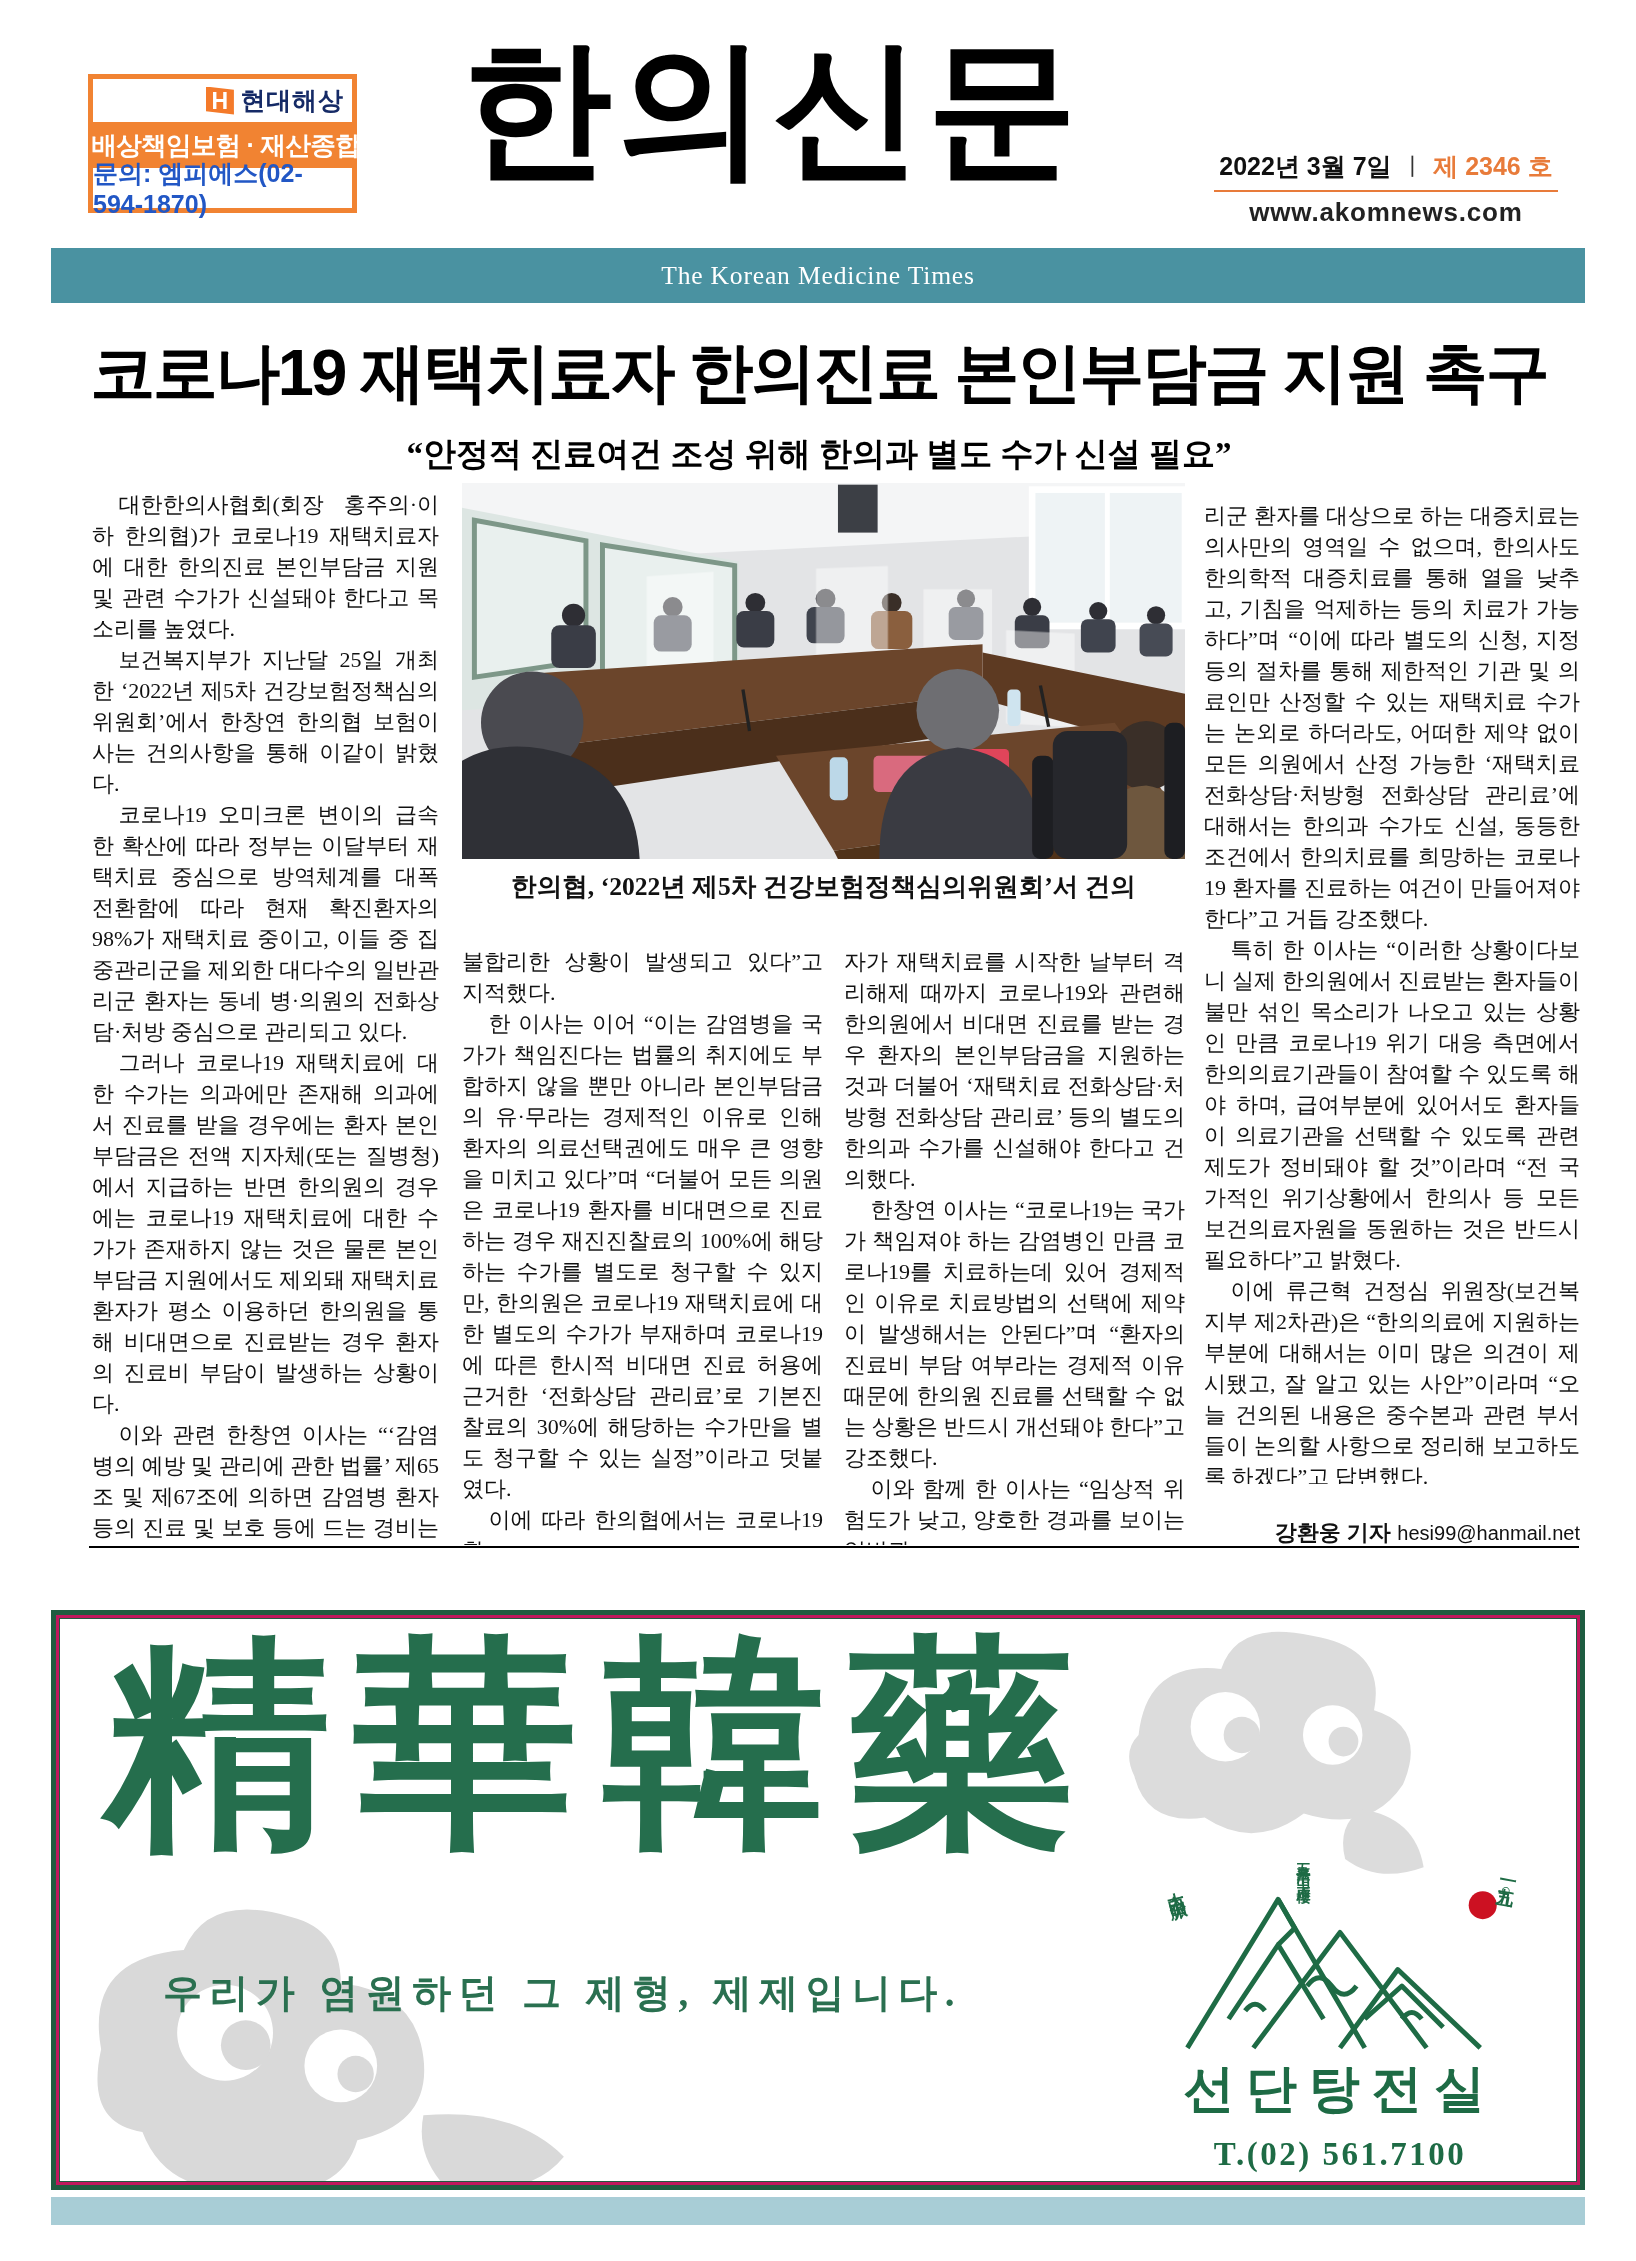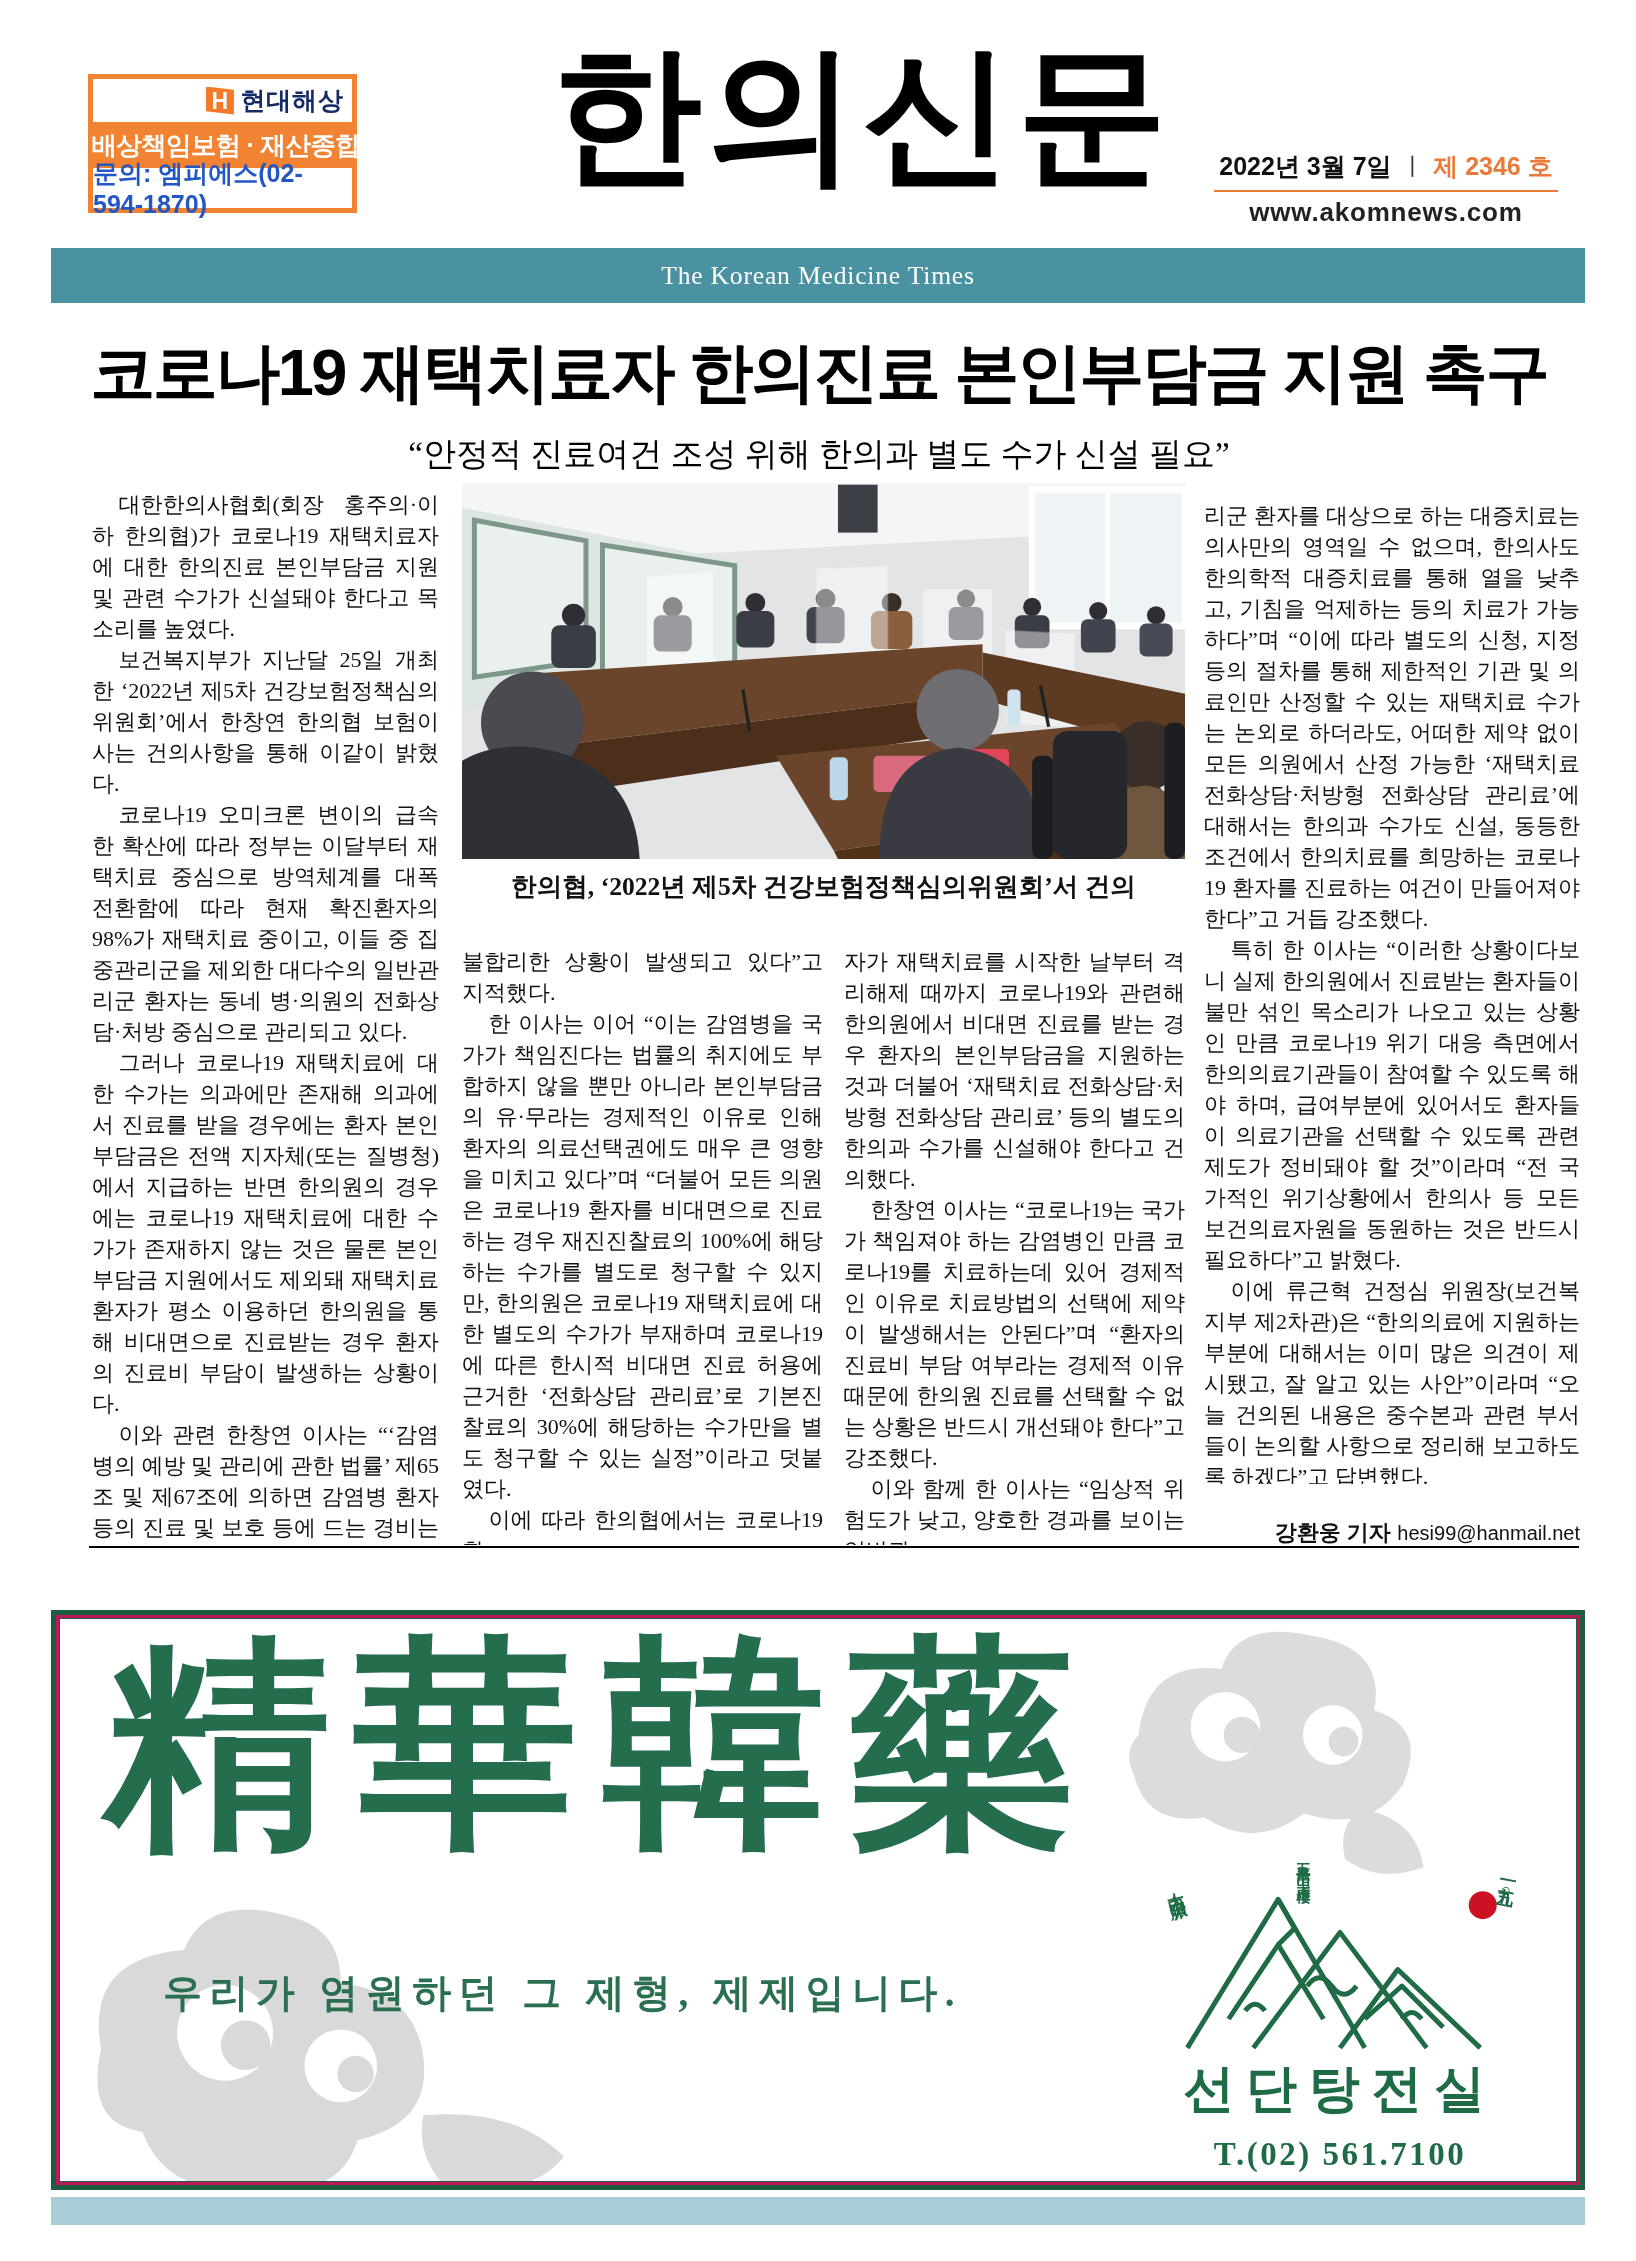--- a/index.html
+++ b/index.html
@@ -24,21 +24,21 @@
   .topad-band {
     flex:1; background:#f18332; color:#fff; display:flex; align-items:center; justify-content:center;
     font-family:"Liberation Sans",sans-serif; font-weight:bold; font-size:25.6px; letter-spacing:-0.8px; white-space:nowrap;
   }
   .topad-contact {
     height:40px; background:#fff; color:#2257c5; display:flex; align-items:center; justify-content:center;
     font-family:"Liberation Sans",sans-serif; font-weight:bold; font-size:25px;
   }
   
   .masthead-title {
-    position:absolute; left:462px; top:36px; width:710px; text-align:right;
+    position:absolute; left:462px; top:30px; width:710px; text-align:left;
     font-family:"Liberation Sans","DejaVu Sans",sans-serif; font-weight:900;
     font-size:150px; line-height:1.05; letter-spacing:5px; color:#000; white-space:nowrap;
   }
   .dateblock { position:absolute; left:1214px; top:150px; width:344px; text-align:center; font-family:"Liberation Sans",sans-serif; }
   .dateline { font-size:25px; font-weight:bold; color:#111; white-space:nowrap; padding-bottom:6.6px; border-bottom:2.5px solid #e87b3a; }
   .dateline .sep { color:#333; font-weight:normal; padding:0 8.3px; }
   .dateline .issue { color:#e87b3a;margin-top:36px; }
   .site-url { font-size:26px; font-weight:bold; color:#222; margin-top:5px; letter-spacing:0.8px; }
   
   .tagline-bar {
@@ -47,21 +47,21 @@
     color:#fff; font-size:25.6px; font-family:"Liberation Serif",serif; letter-spacing:0.8px;
   }
   
   .headline {
     position:absolute; left:50px; top:329px; width:1538px; text-align:center;
     font-family:"Liberation Sans","DejaVu Sans",sans-serif; font-weight:900;
     font-size:65px; letter-spacing:-2.5px; color:#000; white-space:nowrap;
   }
   .subhead {
     position:absolute; left:50px; top:432px; width:1538px; text-align:center;
-    font-family:"Liberation Serif",serif; font-weight:normal; font-size:33px; color:#000; white-space:nowrap;
+    font-family:"Liberation Serif",serif; font-weight:bold; font-size:33px; color:#000; white-space:nowrap;
   }
   
   .col { position:absolute; font-size:22px; line-height:31px; text-align:justify; overflow:hidden; }
   .col p { margin:0; text-indent:26.4px; }
   .col p.cont { text-indent:0; }
   .col-1 { left:92px;  top:489px;  width:347px; height:1055px; }
   .col-2 { left:462px;  top:946px; width:361px; height:599px; }
   .col-3 { left:844px; top:946px; width:341px; height:599px; }
   .col-4 { left:1204px; top:500px;  width:376px; height:984px; }
   .byline { position:absolute; left:1204px; top:1482px; width:376px; text-align:right; white-space:nowrap;margin-top:36px; }

